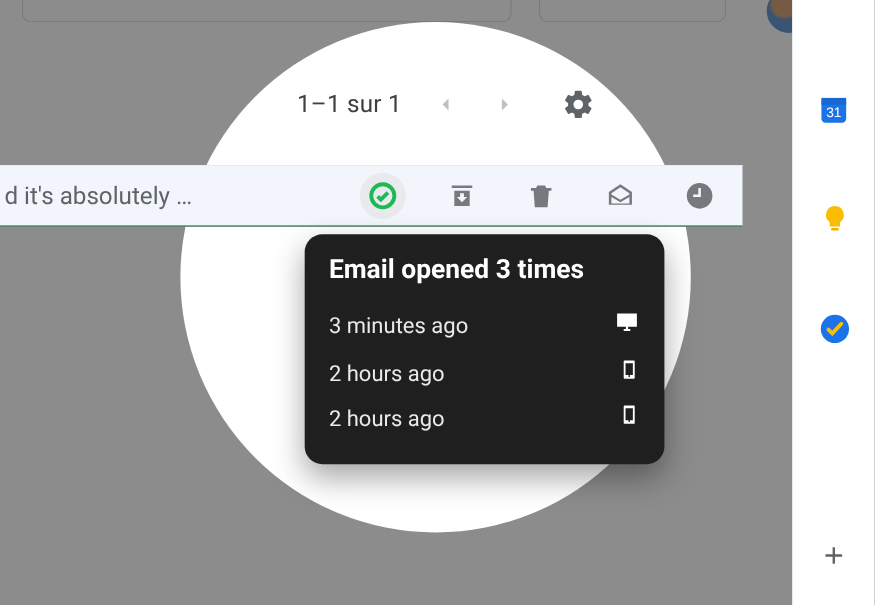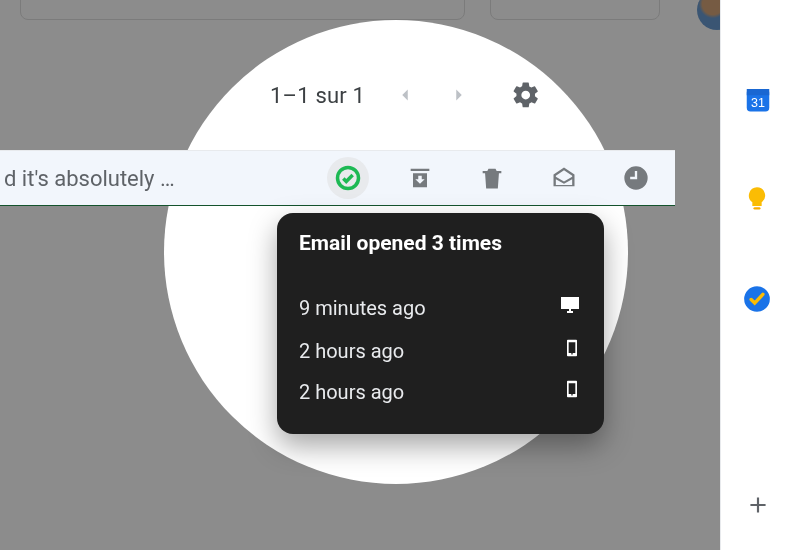--- a/index.html
+++ b/index.html
@@ -39,21 +39,21 @@
     background: #fff;
   }
 
   .sidepanel {
     position: absolute; right: 0; top: 0; bottom: 0; width: 75px;
     background: #fff; border-left: 1px solid #e8eaed;
     display: flex; flex-direction: column; align-items: center;
     padding-top: 84px; gap: 70px;
     z-index: 60;
   }
-  .sidepanel .pico { width: 30px; height: 30px; display:flex; align-items:center; justify-content:flex-start; }
+  .sidepanel .pico { width: 30px; height: 30px; display:flex; align-items:center; justify-content:flex-end; }
   .sidepanel svg { display:block; }
 
   .pager {
     position: absolute; left: 270px; top: 78px;
     display: flex; align-items: center; gap: 26px;
     color: #5f6368; font-size: 22px;
     z-index: 45;
   }
   .pager .count { color: #3c4043; letter-spacing: 0.2px; }
   .pager .chev { width: 28px; height: 28px; display:flex; align-items:center; justify-content:center; cursor:pointer; }
@@ -88,21 +88,21 @@
   .tooltip {
     position: absolute; left: 277px; top: 213px;
     width: 327px;
     background: #1f1f1f; color: #fff;
     border-radius: 16px;
     padding: 18px 22px 22px 22px;
     box-shadow: 0 12px 28px rgba(0,0,0,0.35);
     z-index: 70;
   }
   .tooltip h3 {
-    font-size: 21px; font-weight: 700; margin-bottom: 30px;
+    font-size: 24px; font-weight: 700; margin-bottom: 14px;
   }
   .tooltip .evt {
     display: flex; align-items: center; justify-content: space-between;
     font-size: 20px; font-weight: 400; color: #e8eaed;
     padding: 8px 0;
   }
   .tooltip .evt svg { fill: #fff; }
 
   .plus {
     position: absolute; right: 24px; bottom: 32px;
@@ -171,21 +171,21 @@
         </svg>
     </span>
   </div>
 </div>
 
 <div class="spotlight"></div>
 
 <div class="tooltip">
   <h3>Email opened 3 times</h3>
   <div class="evt">
-    <span>9 minutes ago</span>
+    <span>3 minutes ago</span>
     <span>
       <svg viewBox="0 0 24 24" width="24" height="24">
           <path d="M3 4h18v12H3zM9 20h6v-2H9zM11 16h2v2h-2z"></path>
         </svg>
     </span>
   </div>
   <div class="evt">
     <span>2 hours ago</span>
     <span>
       <svg viewBox="0 0 24 24" width="20" height="20">

